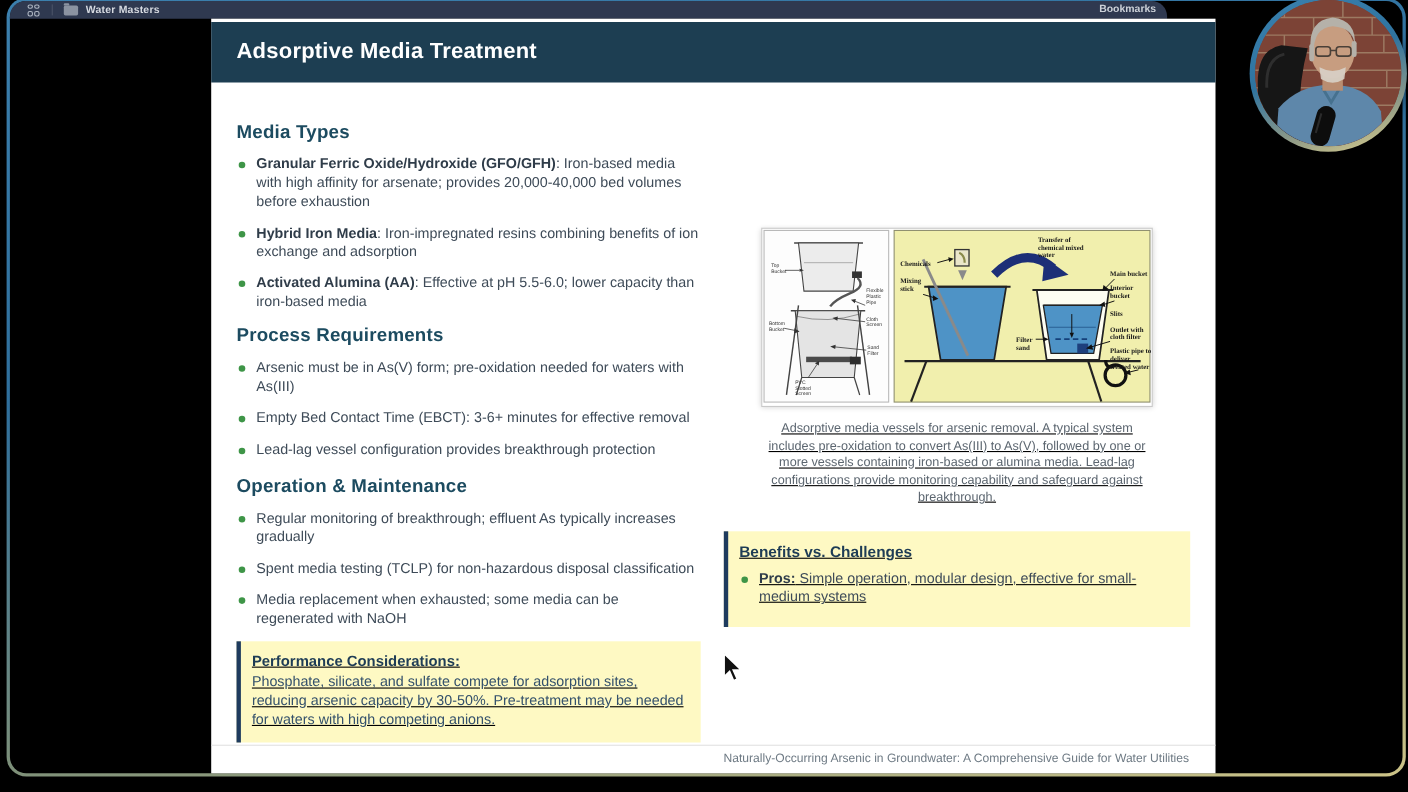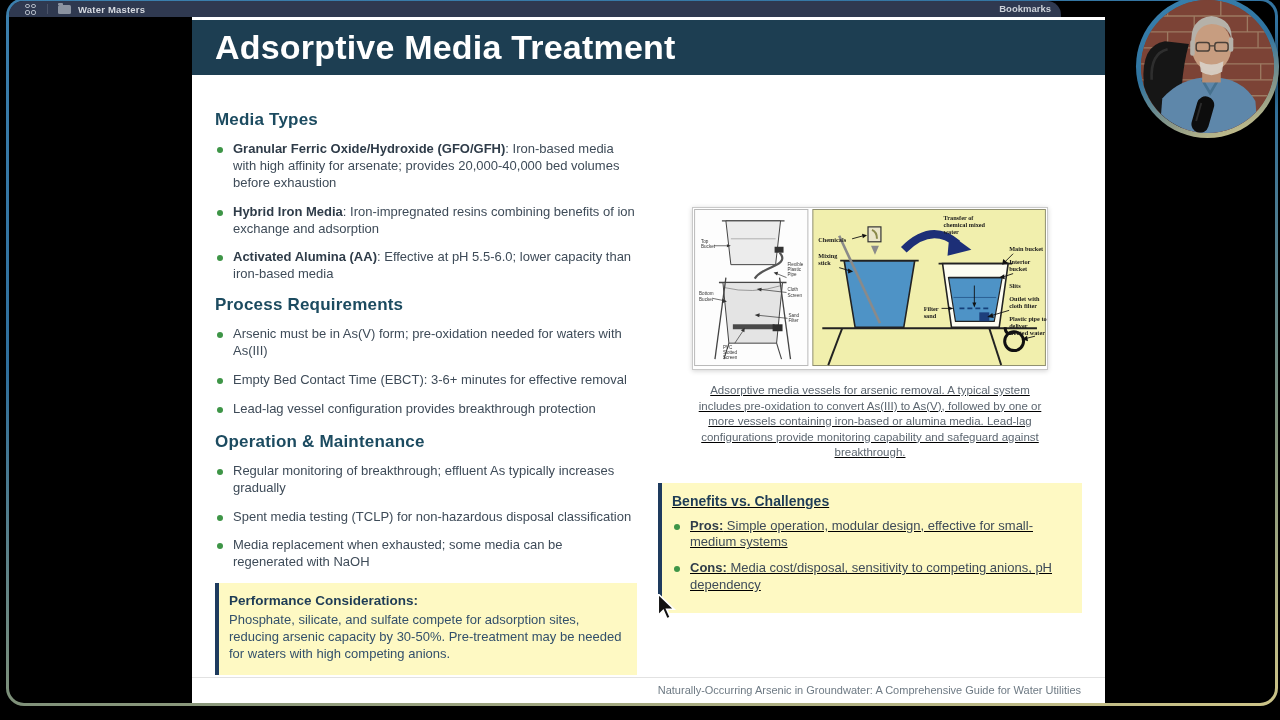--- a/index.html
+++ b/index.html
@@ -23,37 +23,37 @@
   .folder-icon { width:13px; height:9px; background:#8b93a1; border-radius:1.5px; position:relative; margin-right:7px; }
   .folder-icon::before { content:""; position:absolute; left:0; top:-2px; width:5px; height:2px;
                          background:#8b93a1; border-radius:1px 1px 0 0; }
   .tab-label { color:#d6dae1; font-size:9.5px; font-weight:bold; letter-spacing:.2px; }
   .bookmarks { position:absolute; right:10px; top:2px; color:#cdd2d9; font-size:9.5px; font-weight:bold; }
 
   
   .slide { position:absolute; left:192px; top:17px; width:913px; height:686px;
            background:#ffffff; z-index:2; }
   .slide-header { position:absolute; left:0; top:3px; width:100%; height:55px; background:#1d3e52; }
-  .slide-title { color:#fff; font-size:34px; font-weight:bold; line-height:55px;
+  .slide-title { color:#fff; font-size:20px; font-weight:bold; line-height:55px;
                  padding-left:23px; letter-spacing:.2px; }
 
   .left-col { position:absolute; left:23px; top:76px; width:420px; }
   .right-col { position:absolute; left:466px; top:75px; width:424px;text-decoration:underline; }
 
   h2.sec { color:#1c4b60; font-size:17px; font-weight:bold; letter-spacing:.2px; }
   .sec-mt1 { margin-top:17px; } .sec-mt2 { margin-top:12px; } .sec-mt3 { margin-top:14px; }
   .bullets { margin-top:11px; }
   .bullet { display:flex; margin-bottom:12px; }
   .bullet .dot { flex:0 0 6px; width:6px; height:6px; border-radius:50%; background:#3e9547;
                  margin:6px 10px 0 2px; }
   .bullet .btxt { font-size:13px; line-height:1.3; color:#3e4b58; }
   .bullet .btxt b { color:#2f3c49; }
 
   .callout { background:#fef9c3; border-left:4px solid #1e3b5e; }
-  .perf-box { margin-top:12px; width:422px; padding:10px 14px 12px 10px; }
+  .perf-box { margin-top:12px; width:422px; padding:10px 14px 12px 10px;text-decoration:underline; }
   .perf-head { font-size:13.5px; font-weight:bold; color:#1e3c55; margin-bottom:4px; }
   .perf-text { font-size:13px; line-height:1.3; color:#33506b; }
 
   .figure-wrap { width:356px; margin:115px auto 0 auto; background:#fff;
                  border:1px solid #c9c9c9; box-shadow:0 1px 5px rgba(0,0,0,.18); }
   .figure-wrap svg { display:block; }
   .caption { margin:13px auto 0 auto; width:352px; text-align:center;
              font-size:11.5px; line-height:1.35; color:#5c6670; }
 
   .benefits-box { margin-top:22px; width:424px; padding:10px 14px 10px 10px; }
@@ -259,24 +259,20 @@
 
     <div class="caption">Adsorptive media vessels for arsenic removal. A typical system includes pre-oxidation to convert As(III) to As(V), followed by one or more vessels containing iron-based or alumina media. Lead-lag configurations provide monitoring capability and safeguard against breakthrough.</div>
 
     <div class="callout benefits-box">
       <div class="ben-head">Benefits vs. Challenges</div>
       <div class="bullets">
           <div class="bullet">
             <span class="dot"></span>
             <span class="btxt"><b>Pros:</b> Simple operation, modular design, effective for small-medium systems</span>
           </div>
-          <div class="bullet">
-            <span class="dot"></span>
-            <span class="btxt"><b>Cons:</b> Media cost/disposal, sensitivity to competing anions, pH dependency</span>
-          </div>
         </div>
     </div>
   </div>
 
   <div class="slide-divider"></div>
   <div class="slide-footer">Naturally-Occurring Arsenic in Groundwater: A Comprehensive Guide for Water Utilities</div>
 </div>
 
 <div class="webcam">
   <div class="webcam-inner">

